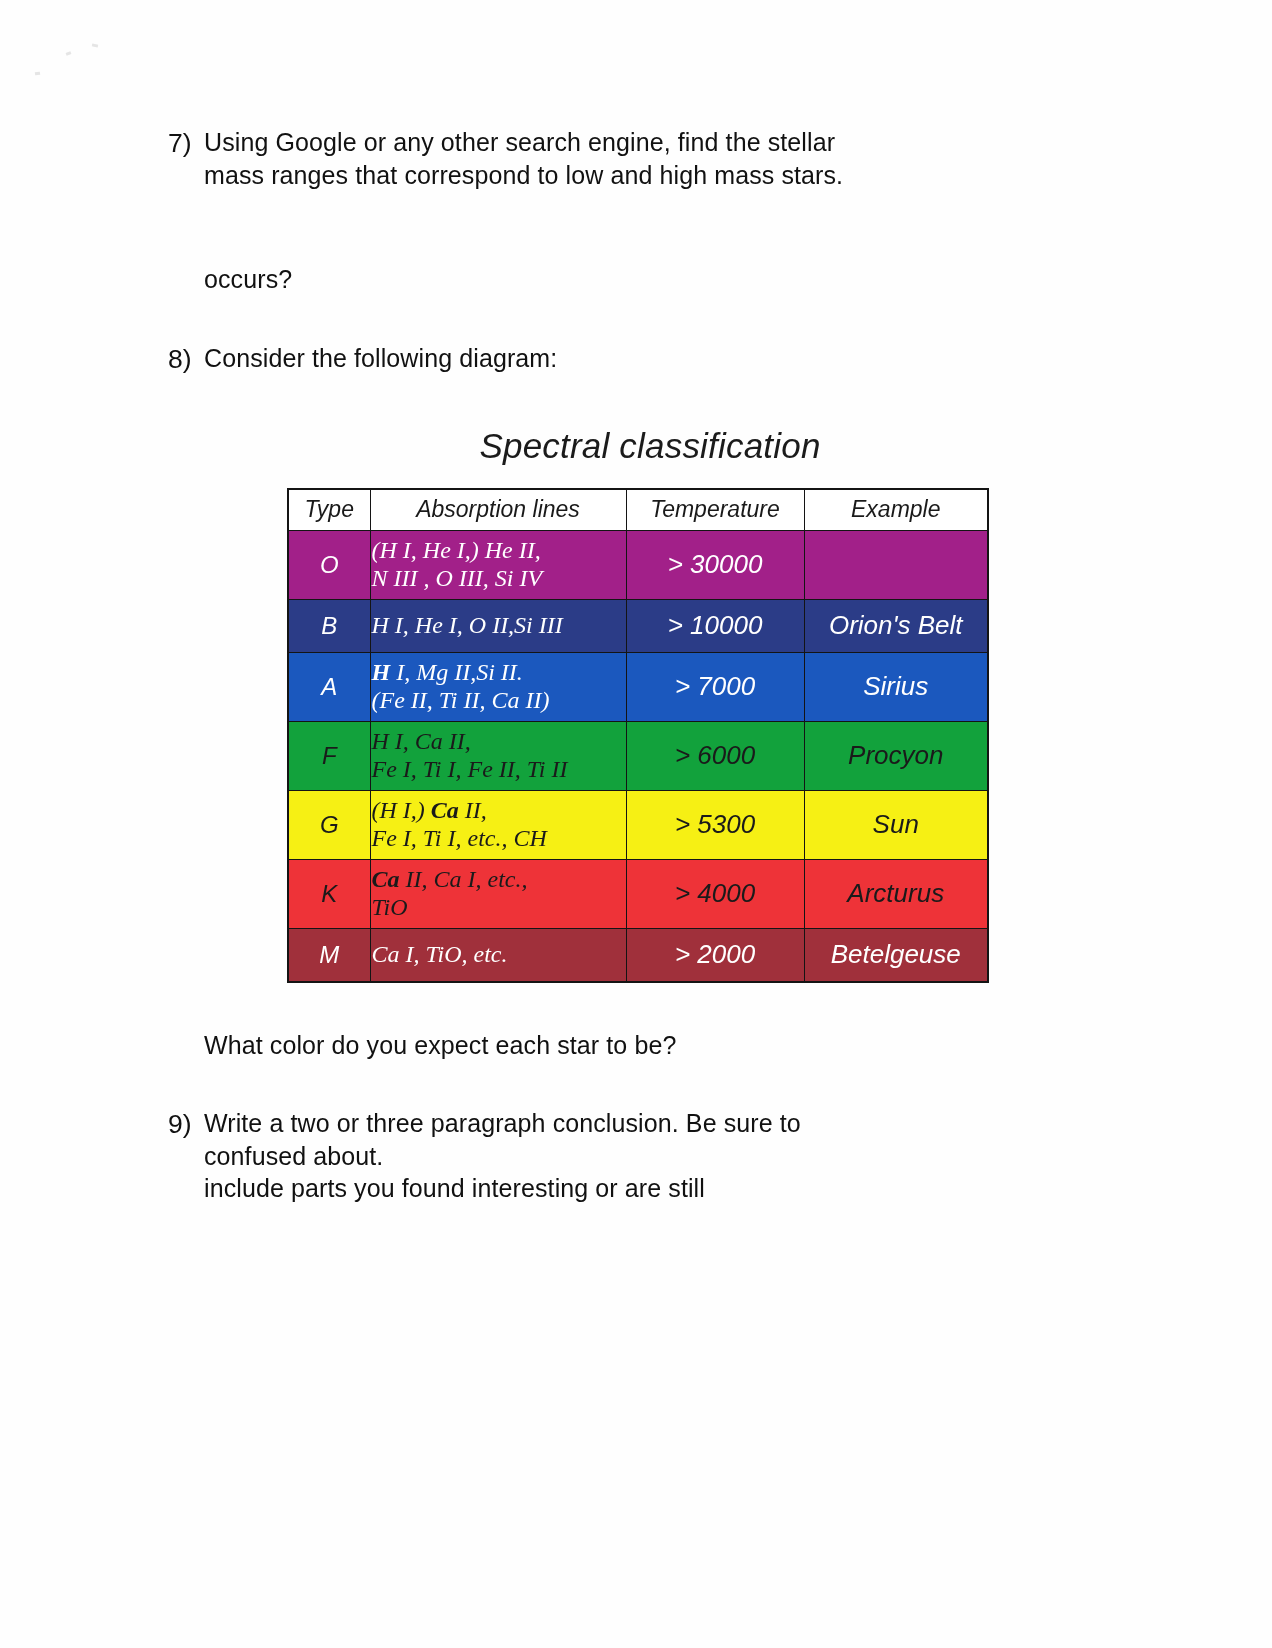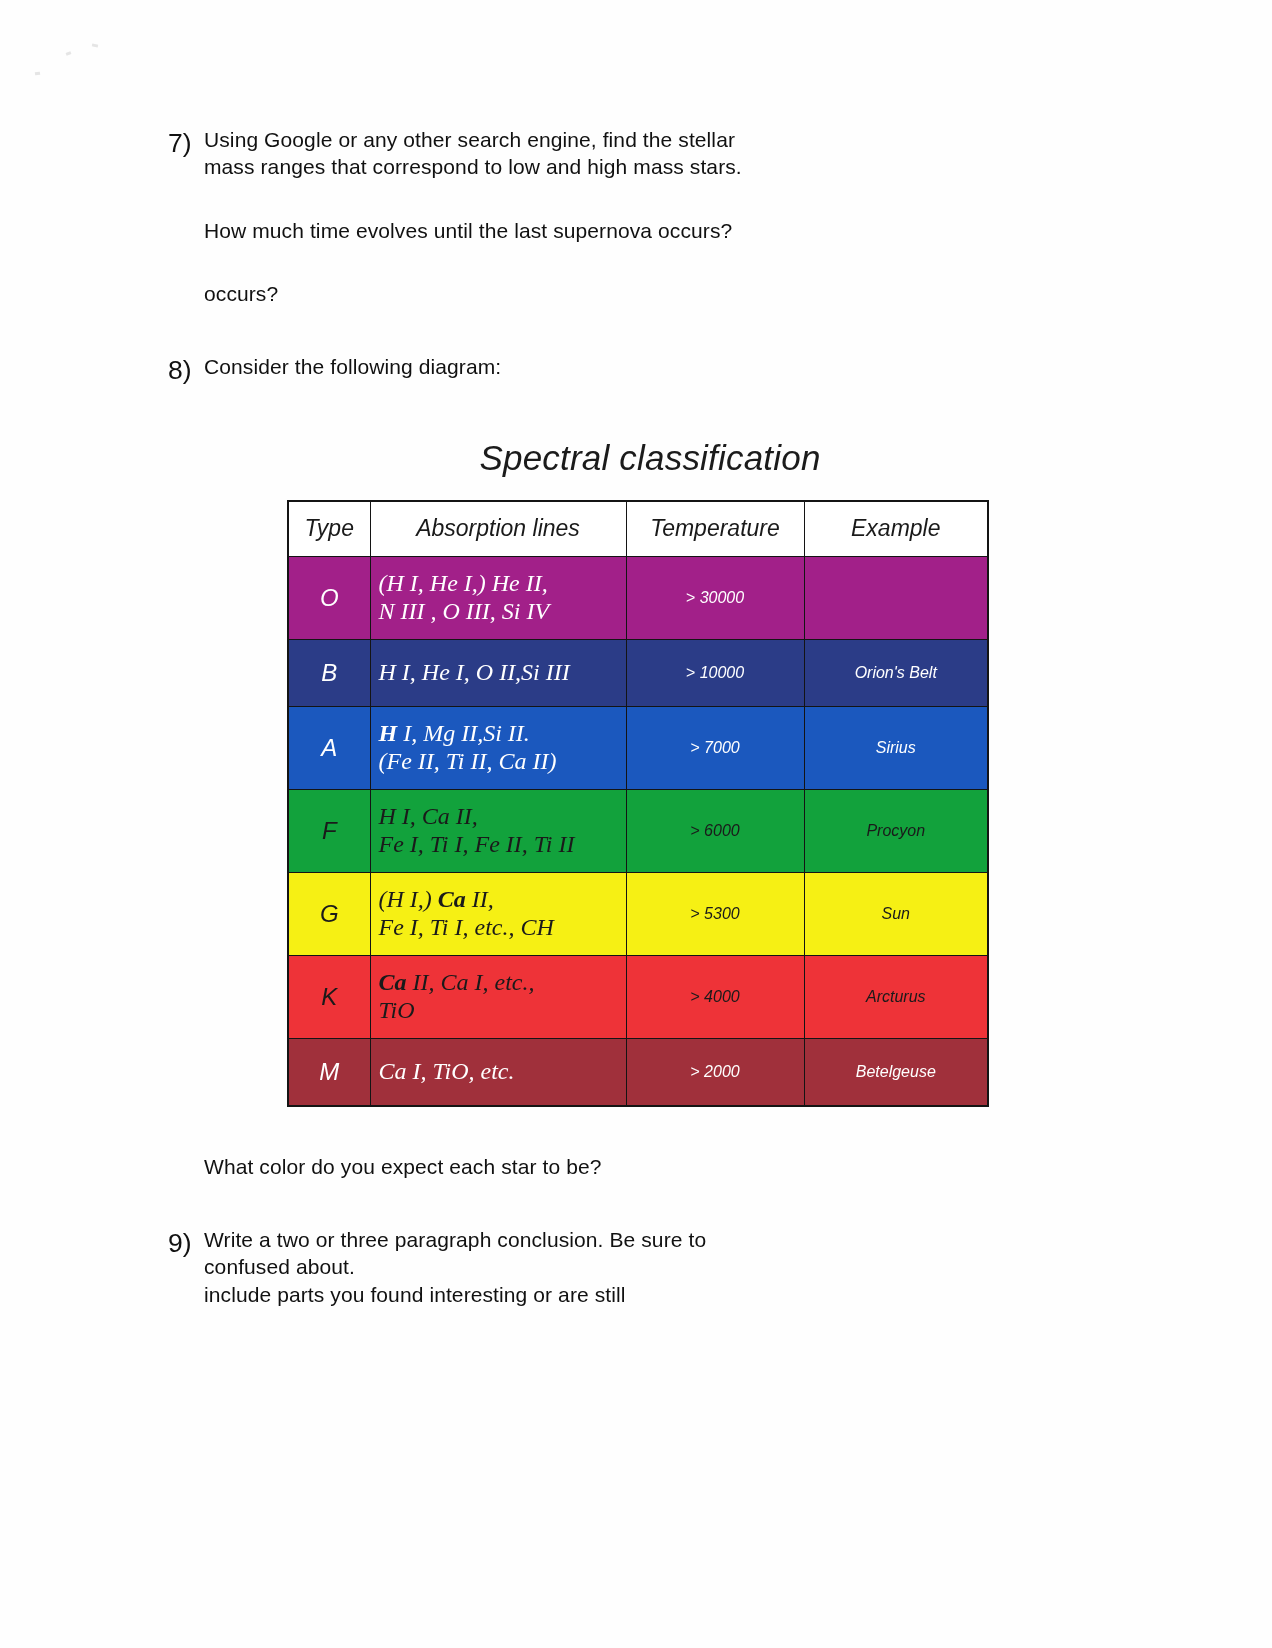--- a/index.html
+++ b/index.html
@@ -49,21 +49,21 @@
   }
   .qnum {
     flex: 0 0 auto;
     width: 36px;
     text-align: left;
   }
   .qbody {
     flex: 1 1 auto;
   }
   .para {
-    font-size: 21px;
+    font-size: 25px;
     line-height: 1.30;
     letter-spacing: .1px;
     margin: 0;
   }
   .indent {
     margin-left: 36px;
   }
   .gap-md { height: 36px; }
   .gap-lg { height: 46px; }
 
@@ -89,21 +89,21 @@
   table.spectral {
     border-collapse: collapse;
     width: 700px;
     table-layout: fixed;
     border: 2px solid #141414;
     font-size: 22px;
   }
   table.spectral th,
   table.spectral td {
     border: 1.6px solid #141414;
-    padding: 8px;
+    padding: 1px;
     vertical-align: middle;
   }
   table.spectral thead th {
     background: #ffffff;
     color: #1a1a1a;
     font-weight: normal;
     font-size: 23px;
     height: 38px;
     text-align: center;
     font-family: "Liberation Sans", sans-serif;
@@ -120,21 +120,21 @@
   }
   td.abs {
     text-align: left;
     padding: 5px 0 5px 9px;
     font-family: "Liberation Serif", serif;
     font-size: 24px;
     line-height: 1.16;
   }
   td.temp, td.ex {
     text-align: center;
-    font-size: 16px;
+    font-size: 26px;
   }
   tr.tall td { height: 66px; }
   tr.short td { height: 50px; }
 
   .b { font-weight: bold; }
 
   
 </style>
 </head>
 <body>
@@ -150,21 +150,20 @@
     <div class="qblock">
       <div class="qnum">7)</div>
       <div class="qbody">
         <div class="para">Using Google or any other search engine, find the stellar</div>
         <div class="para">mass ranges that correspond to low and high mass stars.</div>
       </div>
     </div>
 
     <div class="gap-md"></div>
 
-    <div class="para indent">How much time evolves until the last supernova occurs?</div>
 
     <div class="gap-md"></div>
 
     <div class="indent">
       <div class="para">occurs?</div>
     </div>
 
     <div class="gap-lg"></div>
 
     <div class="qblock">

